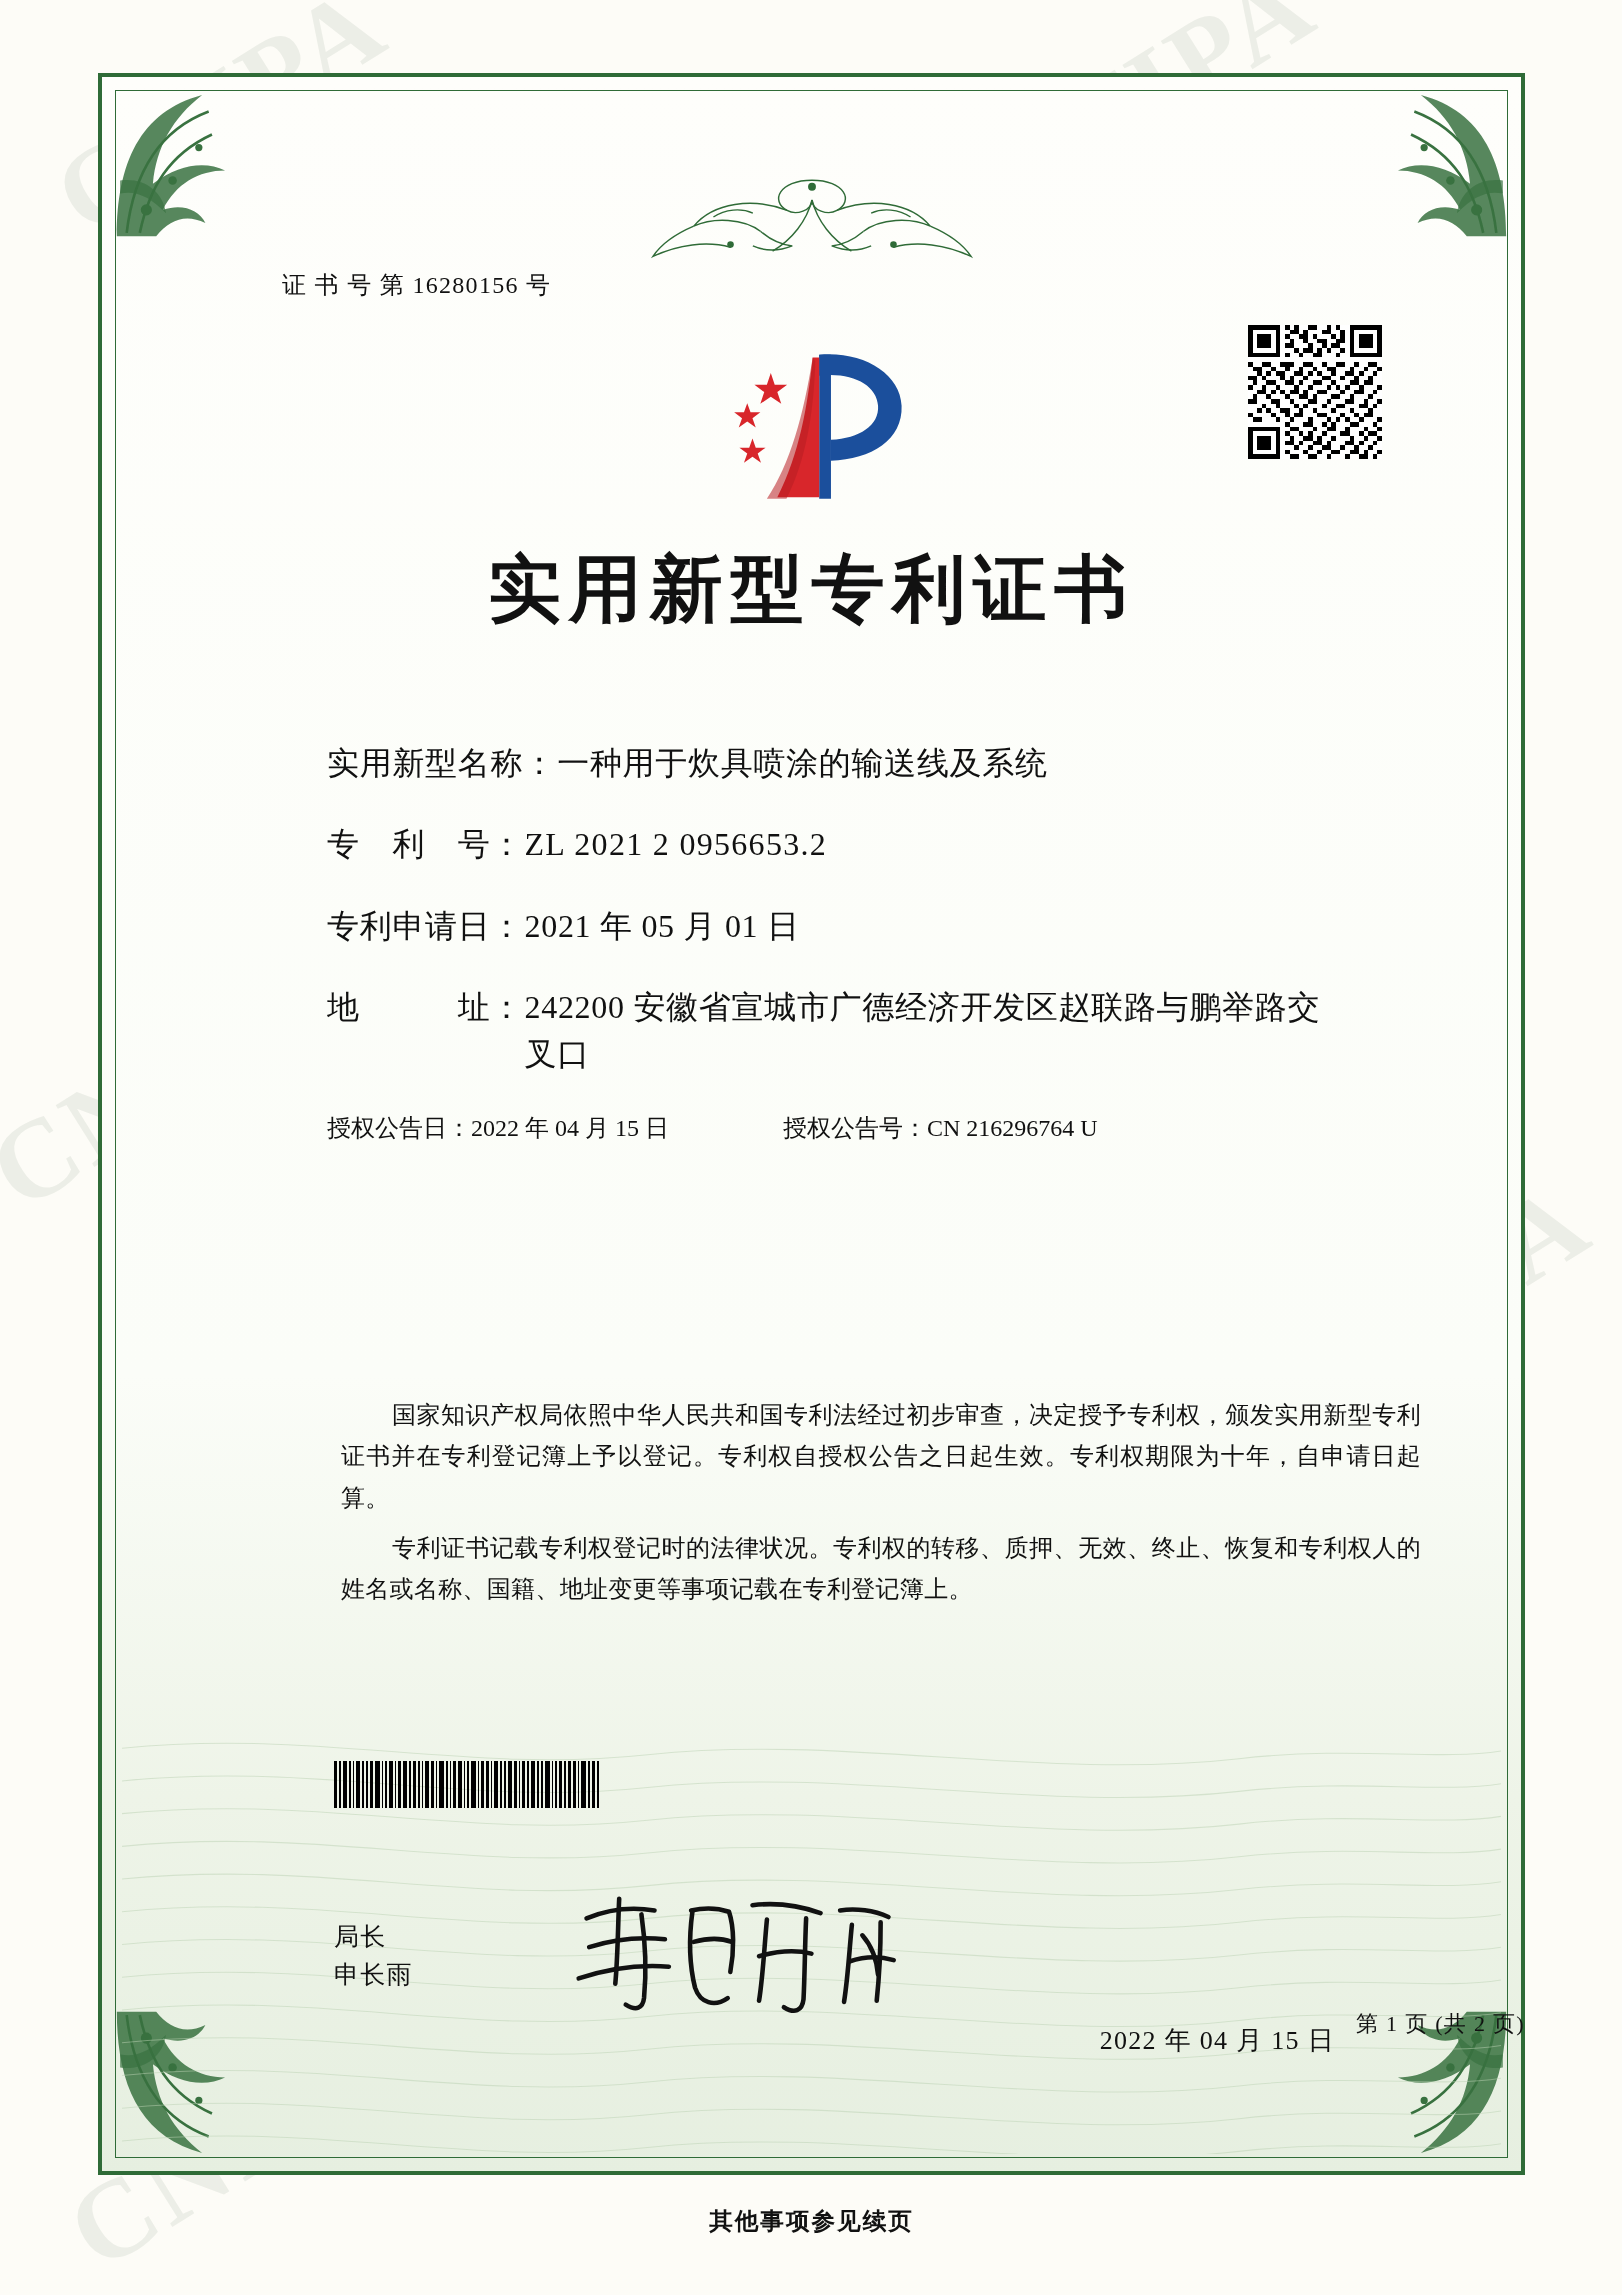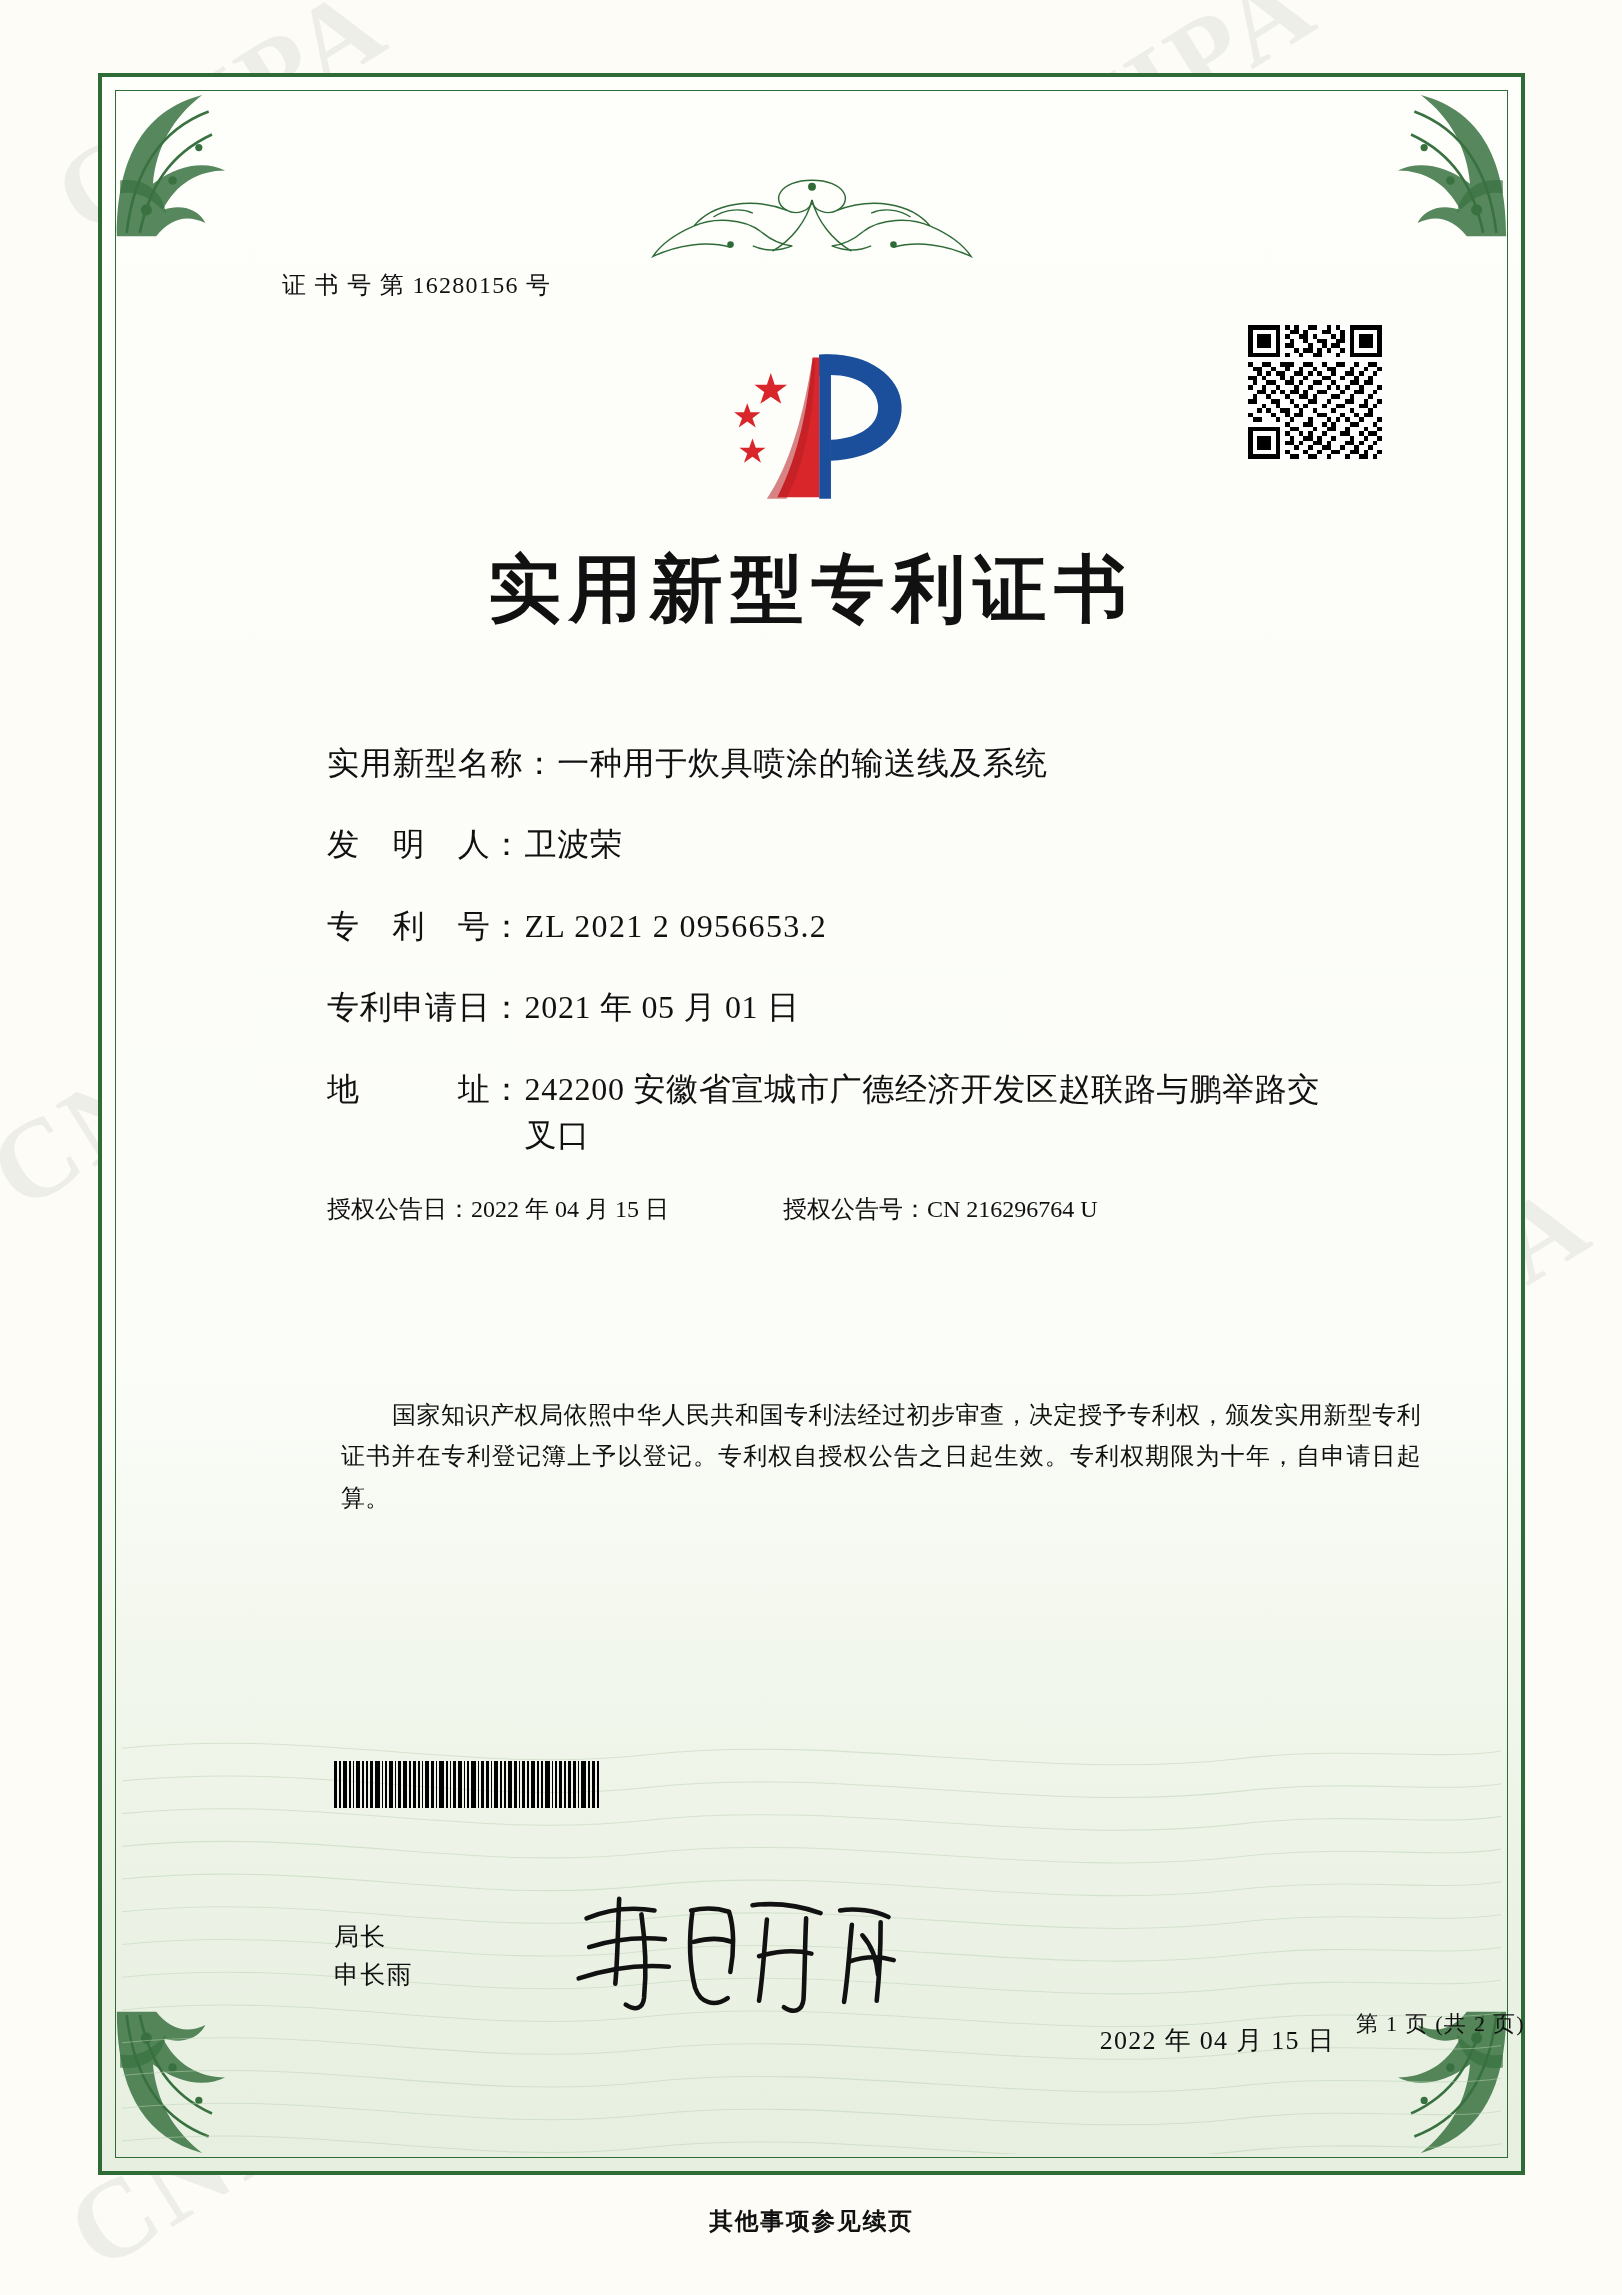--- a/index.html
+++ b/index.html
@@ -611,24 +611,20 @@
   </div>
 
   <div class="title">实用新型专利证书</div>
 
   <div class="fields">
     <div class="field">
       <span class="f-label">实用新型名称：</span>
       <span class="f-value">一种用于炊具喷涂的输送线及系统</span>
     </div>
     <div class="field">
-      <span class="f-label">发　明　人：</span>
-      <span class="f-value">卫波荣</span>
-    </div>
-    <div class="field">
       <span class="f-label">专　利　号：</span>
       <span class="f-value mono">ZL 2021 2 0956653.2</span>
     </div>
     <div class="field">
       <span class="f-label">专利申请日：</span>
       <span class="f-value">2021 年 05 月 01 日</span>
     </div>
     <div class="field">
       <span class="f-label">地　　　址：</span>
       <span class="f-value" style="max-width:811px; display:inline-block;">242200 安徽省宣城市广德经济开发区赵联路与鹏举路交叉口</span>
@@ -638,20 +634,21 @@
         <span>授权公告日：</span><span>2022 年 04 月 15 日</span>
       </span>
       <span class="col2">
         <span>授权公告号：</span><span>CN 216296764 U</span>
       </span>
     </div>
   </div>
 
   <div class="paras">
     <p>国家知识产权局依照中华人民共和国专利法经过初步审查，决定授予专利权，颁发实用新型专利证书并在专利登记簿上予以登记。专利权自授权公告之日起生效。专利权期限为十年，自申请日起算。</p>
+    <p>专利证书记载专利权登记时的法律状况。专利权的转移、质押、无效、终止、恢复和专利权人的姓名或名称、国籍、地址变更等事项记载在专利登记簿上。</p>
   </div>
 
   <div class="barcode">
     <div class="bar" style="width:3.3px"></div>
       <div class="bar" style="width:1.3px"></div>
     <div class="bar" style="width:4.6px"></div>
       <div class="bar" style="width:2px"></div>
     <div class="bar" style="width:1.3px"></div>
       <div class="bar" style="width:3.9px"></div>
     <div class="bar" style="width:2px"></div>

